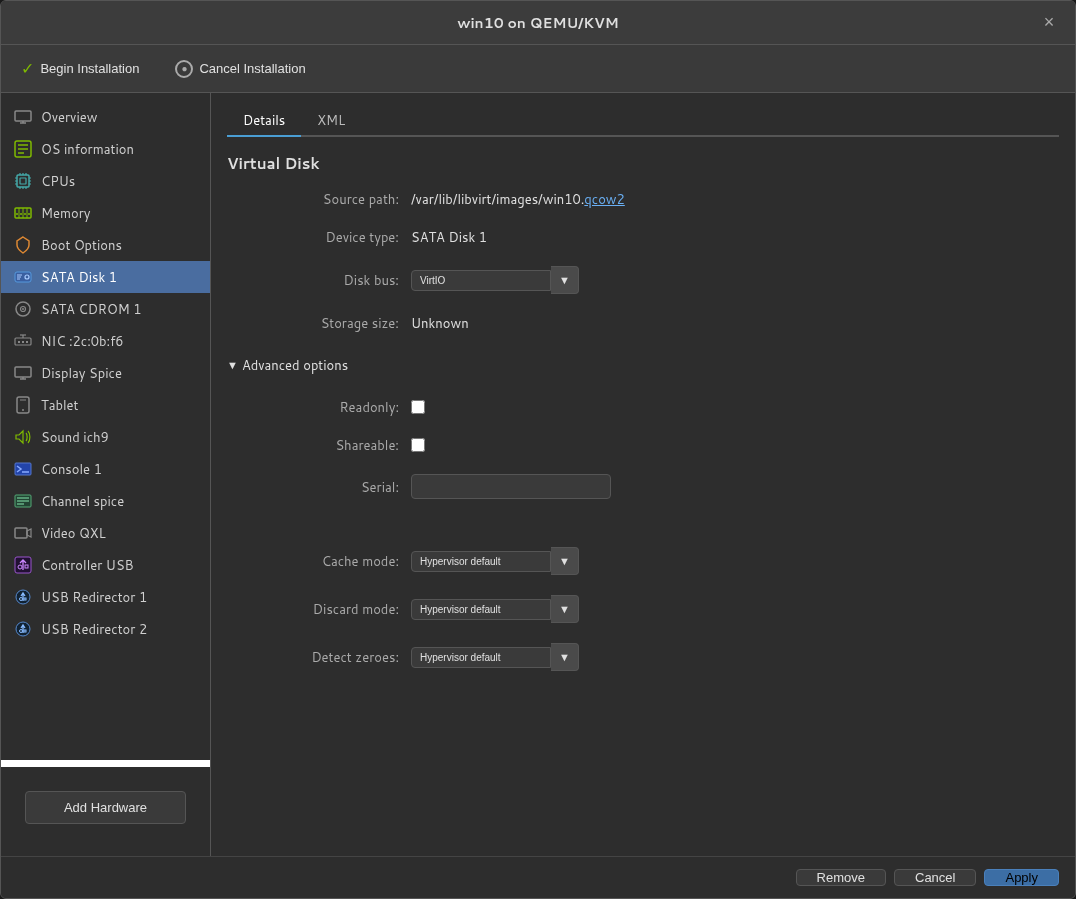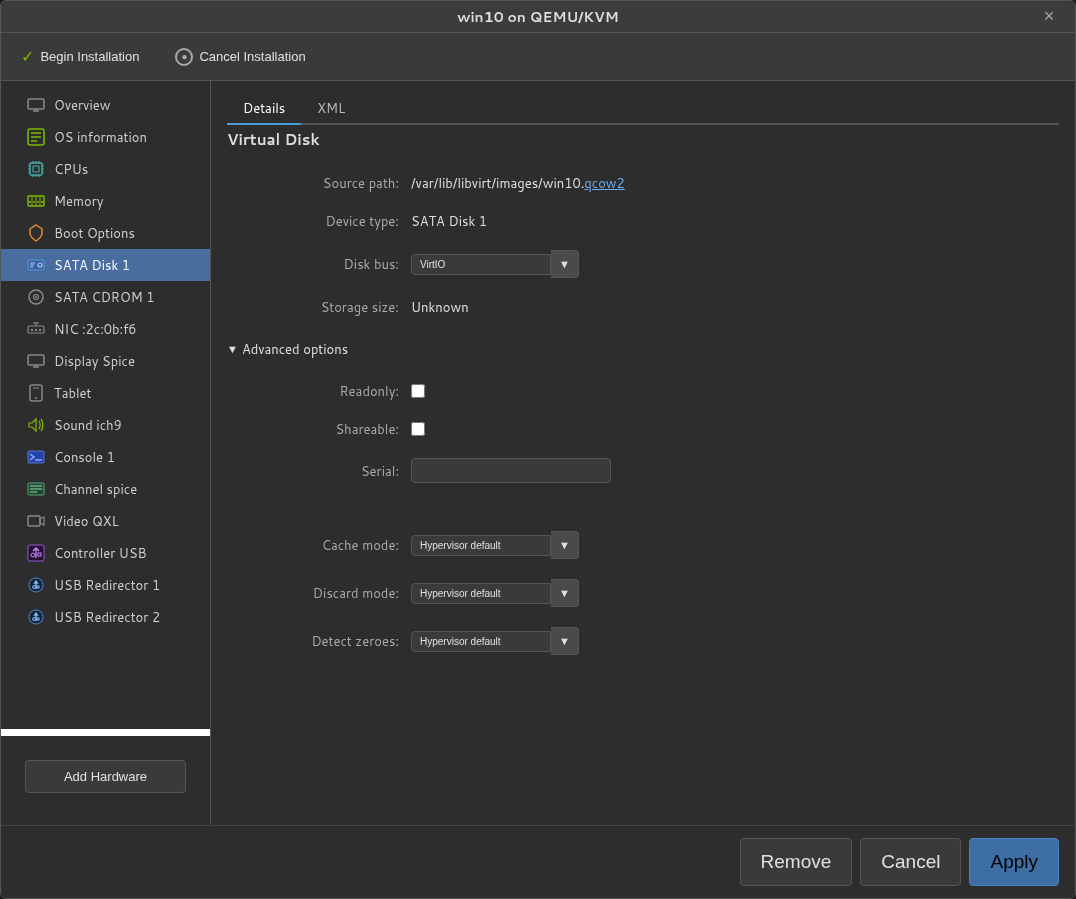--- a/index.html
+++ b/index.html
@@ -22,21 +22,21 @@
       flex-direction: column;
       overflow: hidden;
       position: relative;
     }
     
     .titlebar {
       background: #3c3c3c;
       display: flex;
       align-items: center;
       justify-content: center;
-      height: 32px;
+      height: 44px;
       position: relative;
       border-bottom: 1px solid #555;
     }
     .titlebar-title {
       color: #e0e0e0;
       font-size: 14px;
       font-weight: 600;
     }
     .close-btn {
       position: absolute;
@@ -98,21 +98,21 @@
       border-right: 1px solid #555;
       display: flex;
       flex-direction: column;
       overflow-y: auto;
       padding: 8px 0;
     }
     .sidebar-item {
       display: flex;
       align-items: center;
       gap: 8px;
-      padding: 6px 25px;
+      padding: 6px 12px;
       color: #d0d0d0;
       cursor: pointer;
       border-radius: 0;
       text-align: right;
     }
     .sidebar-item.active {
       background: #4a6da0;
       color: #fff;
     }
     .sidebar-item-icon {
@@ -150,41 +150,41 @@
       flex: 1;
       display: flex;
       flex-direction: column;
       overflow: hidden;
       padding: 12px 16px;
     }
     
     .tabs {
       display: flex;
       border-bottom: 2px solid #555;
-      margin-bottom: 4px;
+      margin-bottom: 16px;
     }
     .tab {
       padding: 6px 16px;
       color: #bbb;
       cursor: pointer;
       border-bottom: 2px solid transparent;
       margin-bottom: -2px;
       font-size: 13px;
     }
     .tab.active {
       color: #fff;
       border-bottom: 2px solid #4a9ed4;
     }
 
     
     .section-title {
       font-size: 15px;
       font-weight: 600;
       color: #e0e0e0;
-      margin-bottom: 24px;
+      margin-bottom: 16px;
     }
     .form-grid {
       display: grid;
       grid-template-columns: 180px 1fr;
       gap: 20px 4px;
       align-items: center;
     }
     .form-label {
       text-align: right;
       color: #aaa;
@@ -263,23 +263,23 @@
     .bottom-bar {
       display: flex;
       align-items: center;
       justify-content: flex-end;
       padding: 12px 16px;
       border-top: 1px solid #444;
       gap: 8px;
       background: #2d2d2d;
     }
     .btn {
-      padding: 12px 20px;
+      padding: 0 20px;
       border-radius: 4px;
-      font-size: 19px;
+      font-size: 13px;
       cursor: pointer;
       border: 1px solid #555;
     }
     .btn-default {
       background: #3a3a3a;
       color: #e0e0e0;
     }
     .btn-primary {
       background: #3c6ea5;
       color: #000000;

